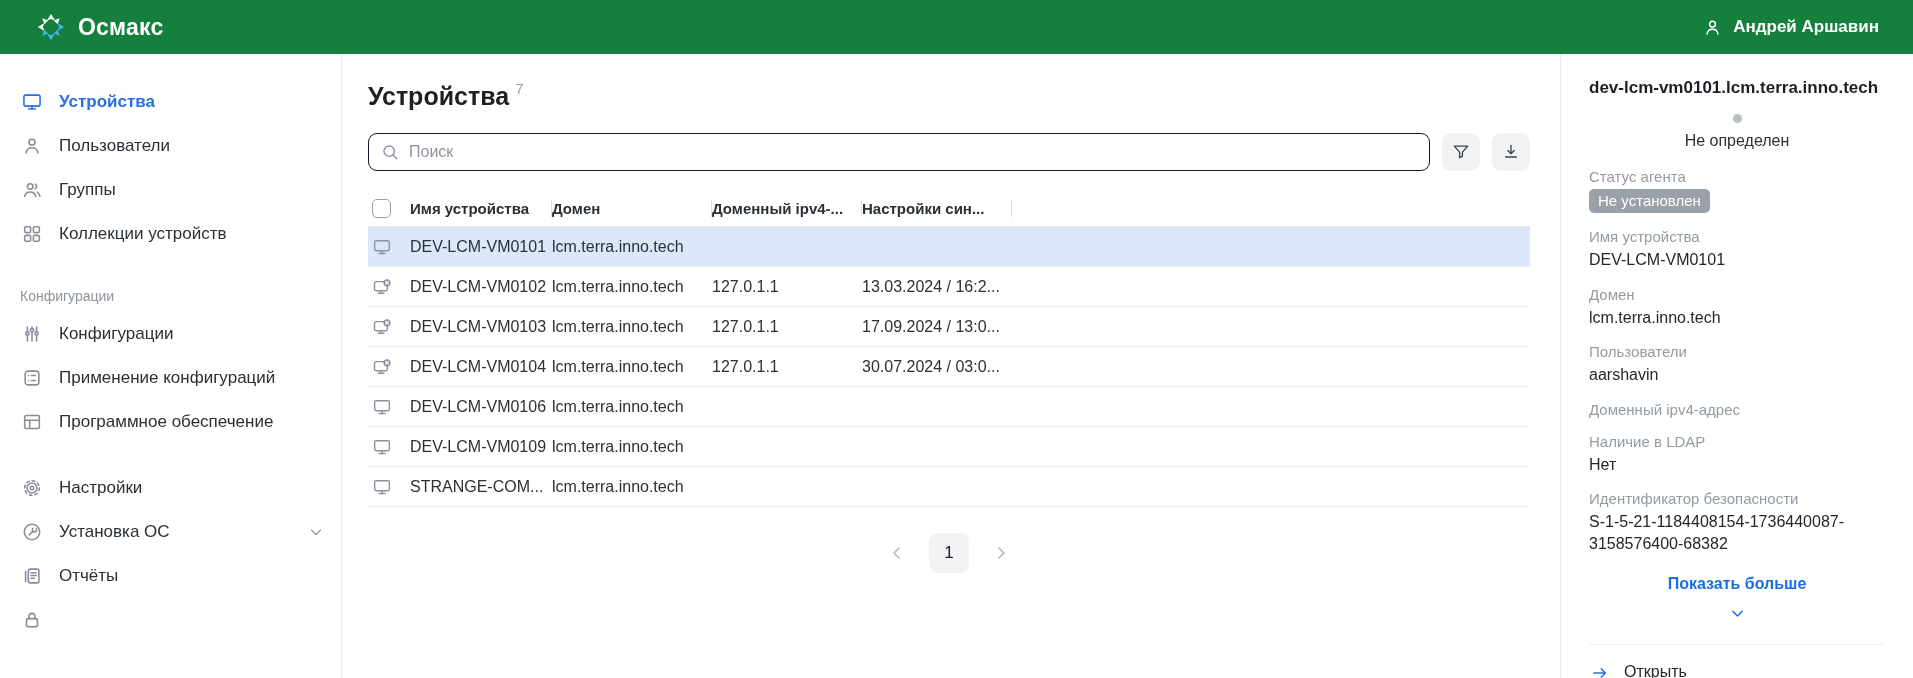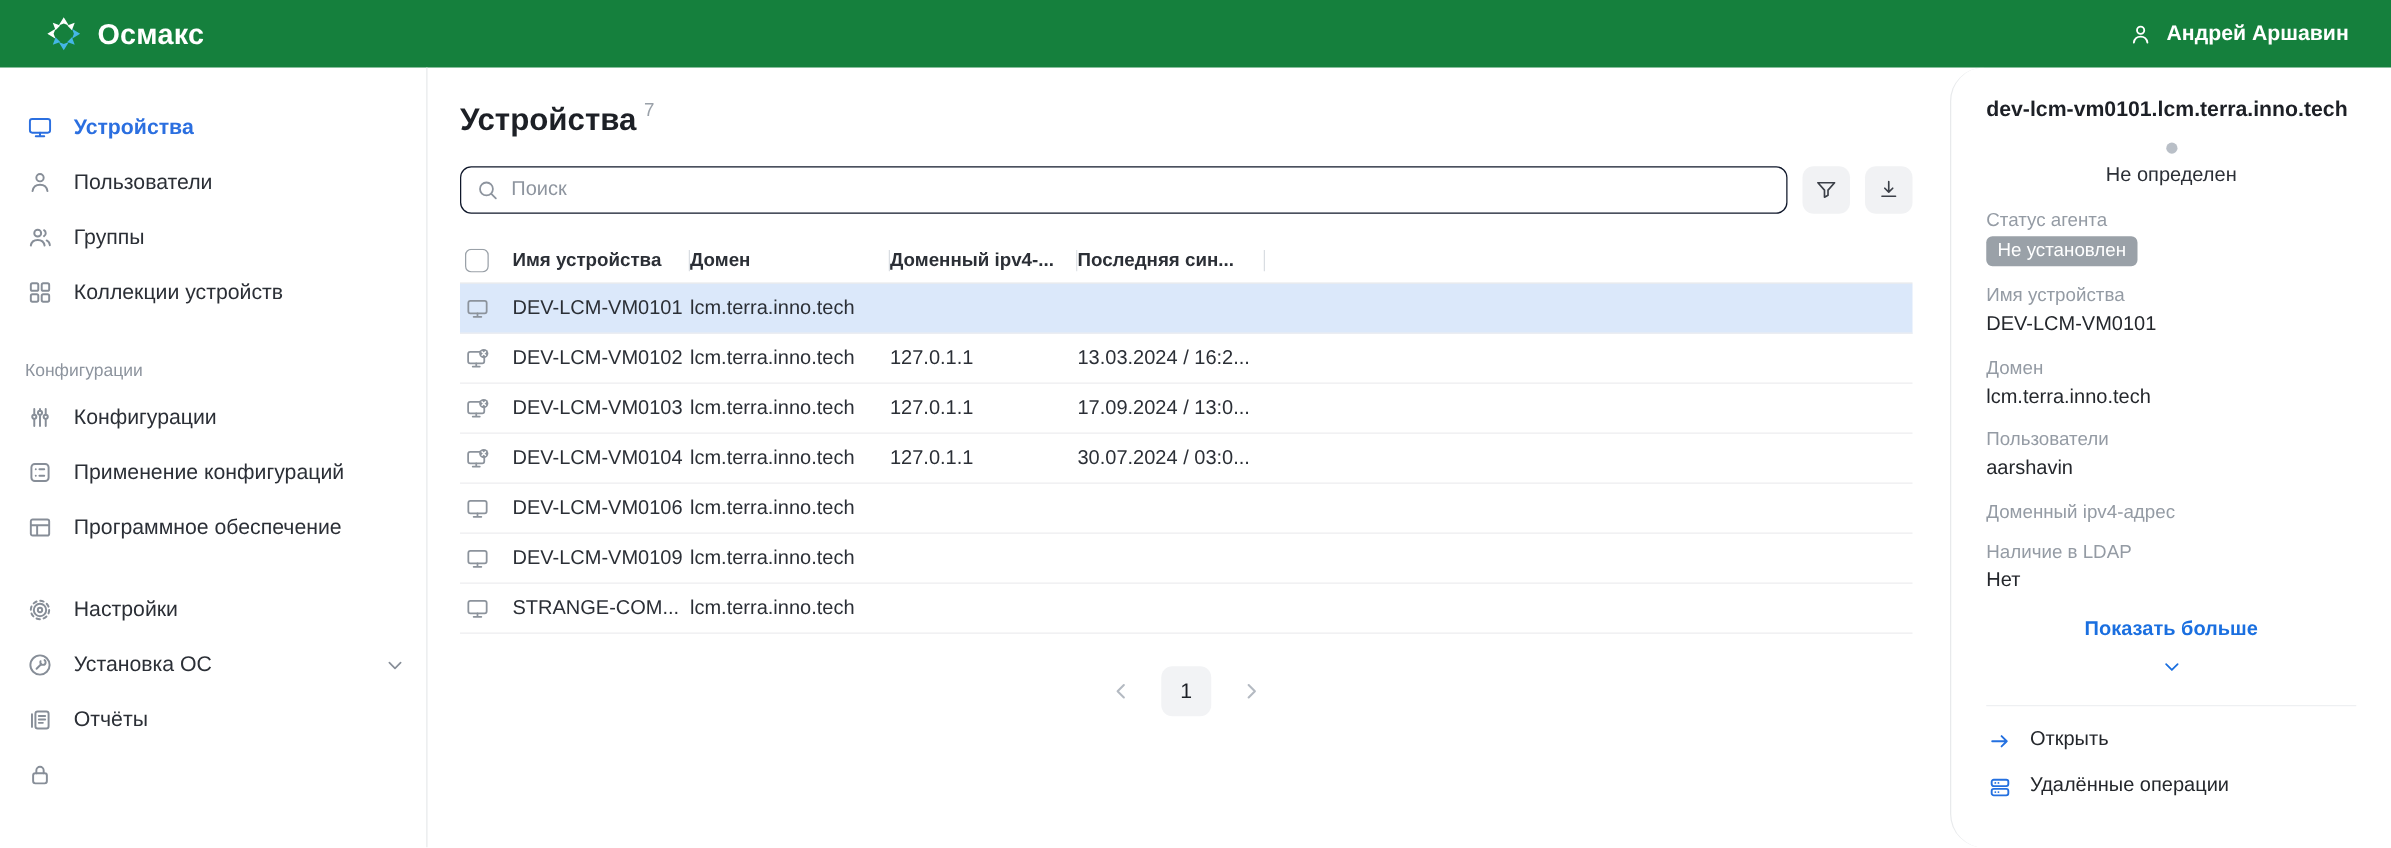--- a/index.html
+++ b/index.html
@@ -10,21 +10,21 @@
   .topbar { height:54px; background:#15803d; display:flex; align-items:center;
             justify-content:space-between; padding:0 34px 0 36px; }
   .brand { display:flex; align-items:center; gap:12px; }
   .brand-name { color:#fff; font-size:23px; font-weight:bold; letter-spacing:.2px; }
   .topuser { display:flex; align-items:center; gap:10px; color:#fff; font-size:17px; font-weight:bold; cursor:pointer; }
 
   
   .shell { display:flex; height:624px; }
   .sidebar { width:342px; flex:0 0 342px; border-right:1px solid #e8eaec; padding-top:26px; }
   .main { flex:1 1 auto; padding:28px 30px 0 26px; min-width:0; }
-  .panel { width:353px; flex:0 0 353px; border-left:1px solid #e8eaec; padding:24px 28px 0 28px;border-radius:27px; }
+  .panel { width:353px; flex:0 0 353px; border-left:1px solid #e8eaec; padding:24px 28px 0 28px; }
 
   
   .sec-header { color:#8d949e; font-size:14px; padding:10px 0 8px 20px; }
   .nav-item { height:44px; display:flex; align-items:center; gap:15px; padding:0 16px 0 20px;
               font-size:17px; color:#2b2f36; cursor:pointer; }
   .nav-item .ic { width:24px; height:24px; flex:0 0 24px; display:flex; align-items:center; justify-content:center; }
   .nav-item svg { stroke:#878e98; }
   .nav-item.active { color:#2b6fe0; font-weight:bold; }
   .nav-item.active svg { stroke:#2b6fe0; }
   .nav-item .spacer { flex:1; }
@@ -282,21 +282,21 @@
     </div>
 
     <div>
       <div class="thead">
         <div class="cell c-cb">
             <span class="checkbox"></span>
           </div>
         <div class="cell c-name div">Имя устройства</div>
         <div class="cell c-dom div">Домен</div>
         <div class="cell c-ip div">Доменный ipv4-...</div>
-        <div class="cell c-date div">Последняя син...</div>
+        <div class="cell c-date div">Настройки син...</div>
         <div class="cell c-fill"></div>
       </div>
 
       <div class="trow selected">
         <div class="cell c-cb dev-ic">
             <span>
           <svg width="20" height="20" viewBox="0 0 24 24" fill="none" stroke="#8c939c" stroke-width="1.7" stroke-linecap="round" stroke-linejoin="round">
             <rect x="3.2" y="4.5" width="17.6" height="12" rx="2"></rect>
                 <path d="M12 16.5v3.2M8.3 19.7h7.4"></path>
               </svg>
@@ -459,20 +459,24 @@
       <div class="f-value">aarshavin</div>
     </div>
     <div class="field">
       <div class="f-label">Доменный ipv4-адрес</div>
       <div class="f-value"></div>
     </div>
     <div class="field">
       <div class="f-label">Наличие в LDAP</div>
       <div class="f-value">Нет</div>
     </div>
+    <div class="field">
+      <div class="f-label">Идентификатор безопасности</div>
+      <div class="f-value">S-1-5-21-1184408154-1736440087-3158576400-68382</div>
+    </div>
 
     <div class="show-more">
       <span>Показать больше</span>
       <span>
         <svg width="17" height="17" viewBox="0 0 24 24" fill="none" stroke="#1a6fe0" stroke-width="2" stroke-linecap="round" stroke-linejoin="round">
             <polyline points="5.5 9 12 15.5 18.5 9"></polyline>
           </svg>
       </span>
     </div>
 

